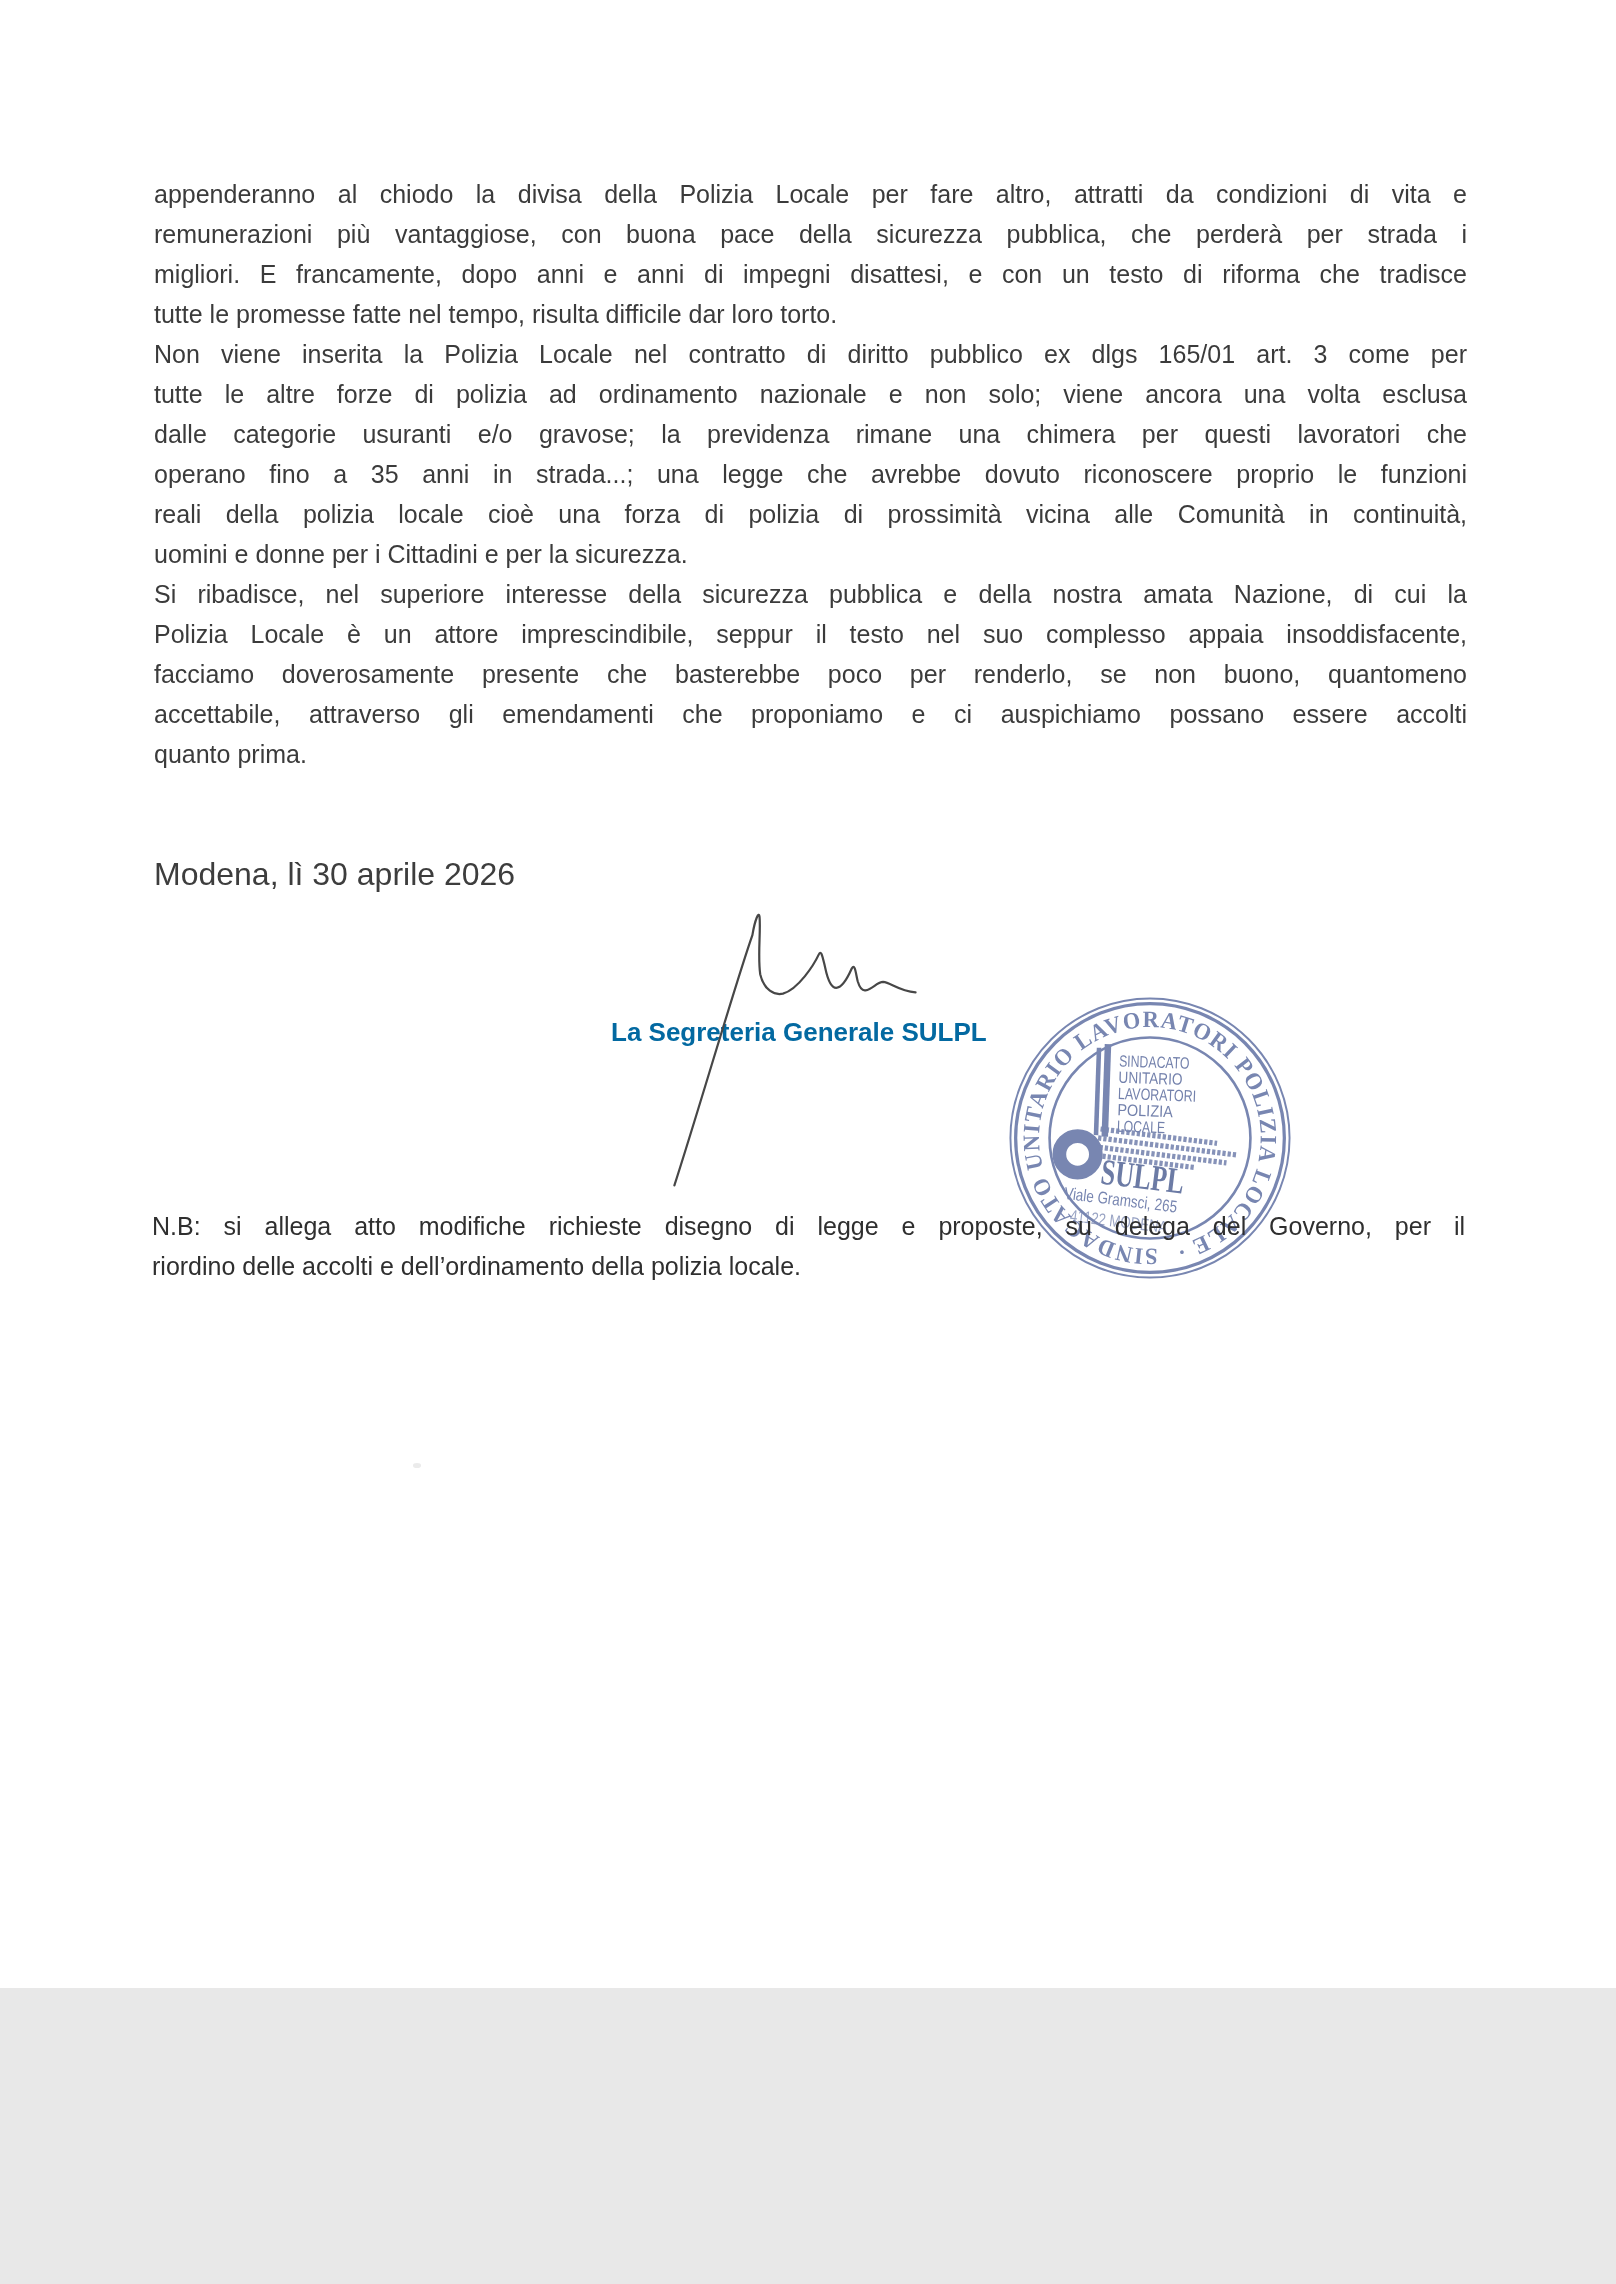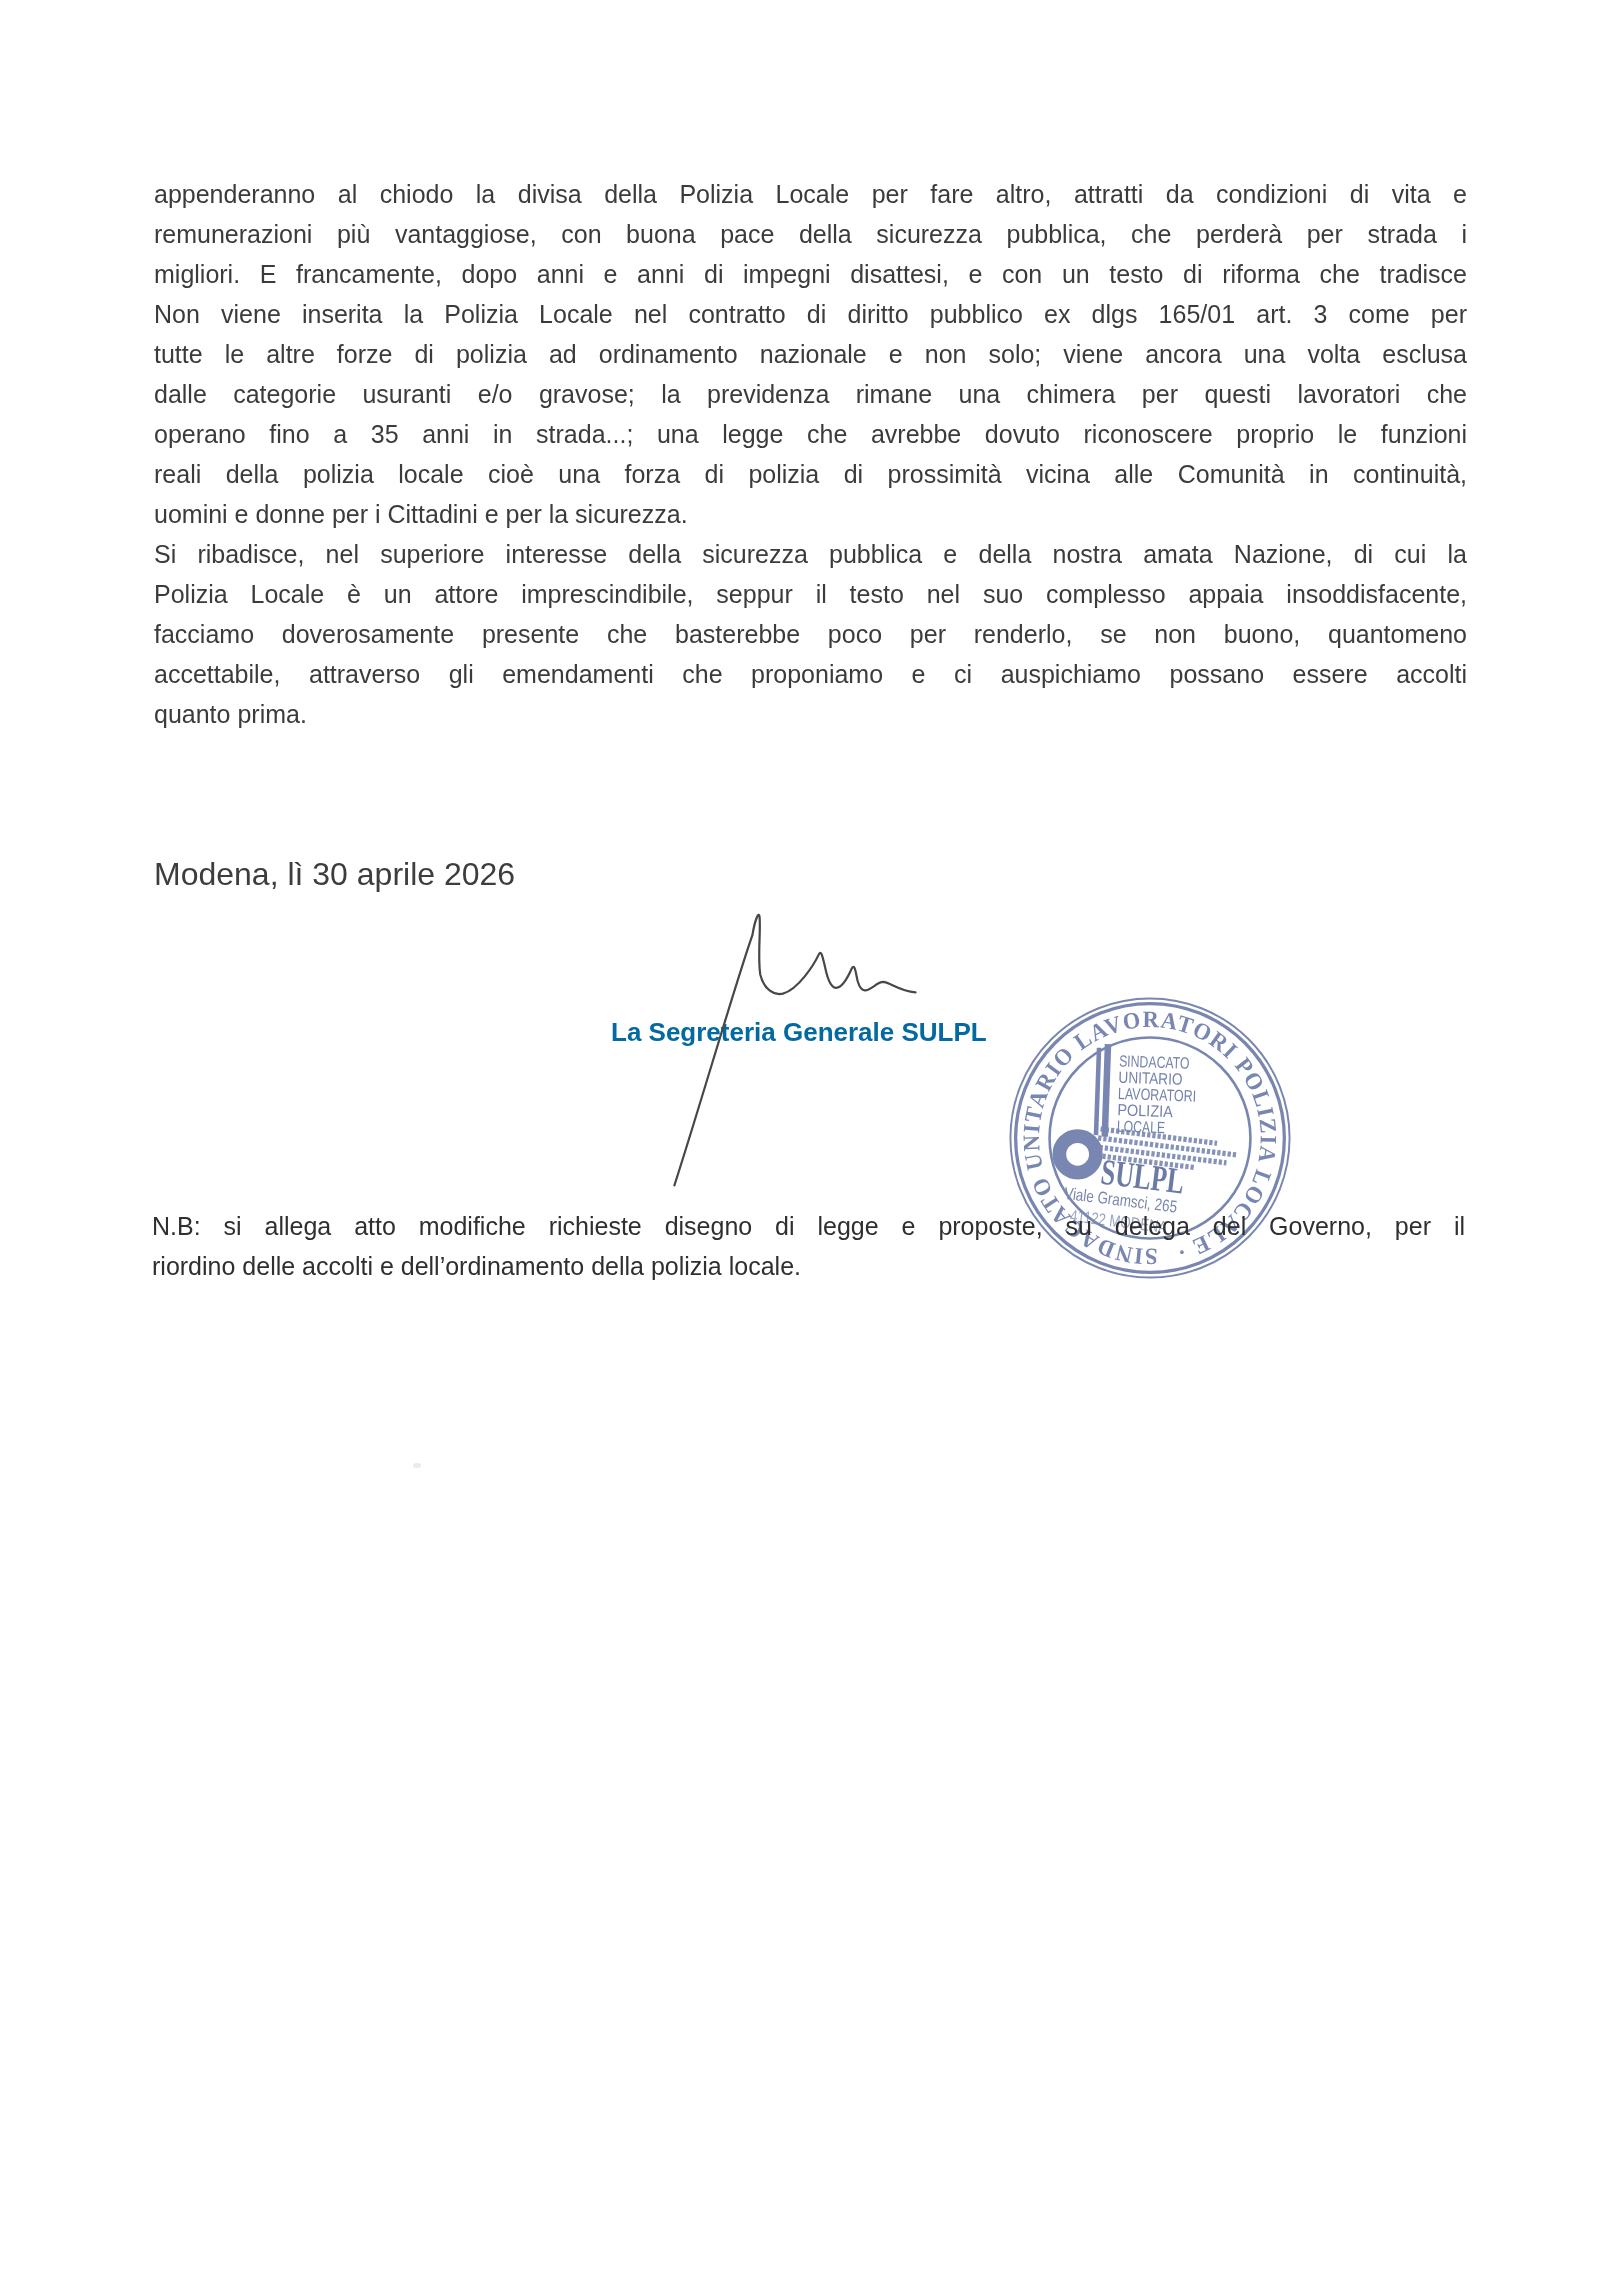--- a/index.html
+++ b/index.html
@@ -1,17 +1,17 @@
 <!DOCTYPE html>
 <html style="font-size:10.4px"><head>
 <meta charset="utf-8">
 <style>
   html,body{margin:0;padding:0;background:#e8e8e8;}
   .page{
-    position:relative;width:1616px;height:2284px;background:#ffffff;
+    position:relative;width:1616px;height:1988px;background:#ffffff;
     font-family:"Liberation Sans",sans-serif;color:#3b3b3b;overflow:hidden;
   }
   .body-text{position:absolute;left:154px;top:174px;width:1313px;}
   .body-text p{margin:0;padding:0;}
   .line{
     display:block;height:40px;line-height:40px;font-size:25px;
     text-align:justify;text-align-last:justify;white-space:normal;
     color:#3b3b3b;
   }
   .line.last{text-align-last:left;}
@@ -37,20 +37,21 @@
 </head>
 <body>
 
 <div class="page">
 
   <section class="body-text">
     <p>
       <span class="line">appenderanno al chiodo la divisa della Polizia Locale per fare altro, attratti da condizioni di vita e</span>
       <span class="line">remunerazioni più vantaggiose, con buona pace della sicurezza pubblica, che perderà per strada i</span>
       <span class="line">migliori. E francamente, dopo anni e anni di impegni disattesi, e con un testo di riforma che tradisce</span>
+      <span class="line last">tutte le promesse fatte nel tempo, risulta difficile dar loro torto.</span>
     </p>
     <p>
       <span class="line">Non viene inserita la Polizia Locale nel contratto di diritto pubblico ex dlgs 165/01 art. 3 come per</span>
       <span class="line">tutte le altre forze di polizia ad ordinamento nazionale e non solo; viene ancora una volta esclusa</span>
       <span class="line">dalle categorie usuranti e/o gravose; la previdenza rimane una chimera per questi lavoratori che</span>
       <span class="line">operano fino a 35 anni in strada...; una legge che avrebbe dovuto riconoscere proprio le funzioni</span>
       <span class="line">reali della polizia locale cioè una forza di polizia di prossimità vicina alle Comunità in continuità,</span>
       <span class="line last">uomini e donne per i Cittadini e per la sicurezza.</span>
     </p>
     <p>

